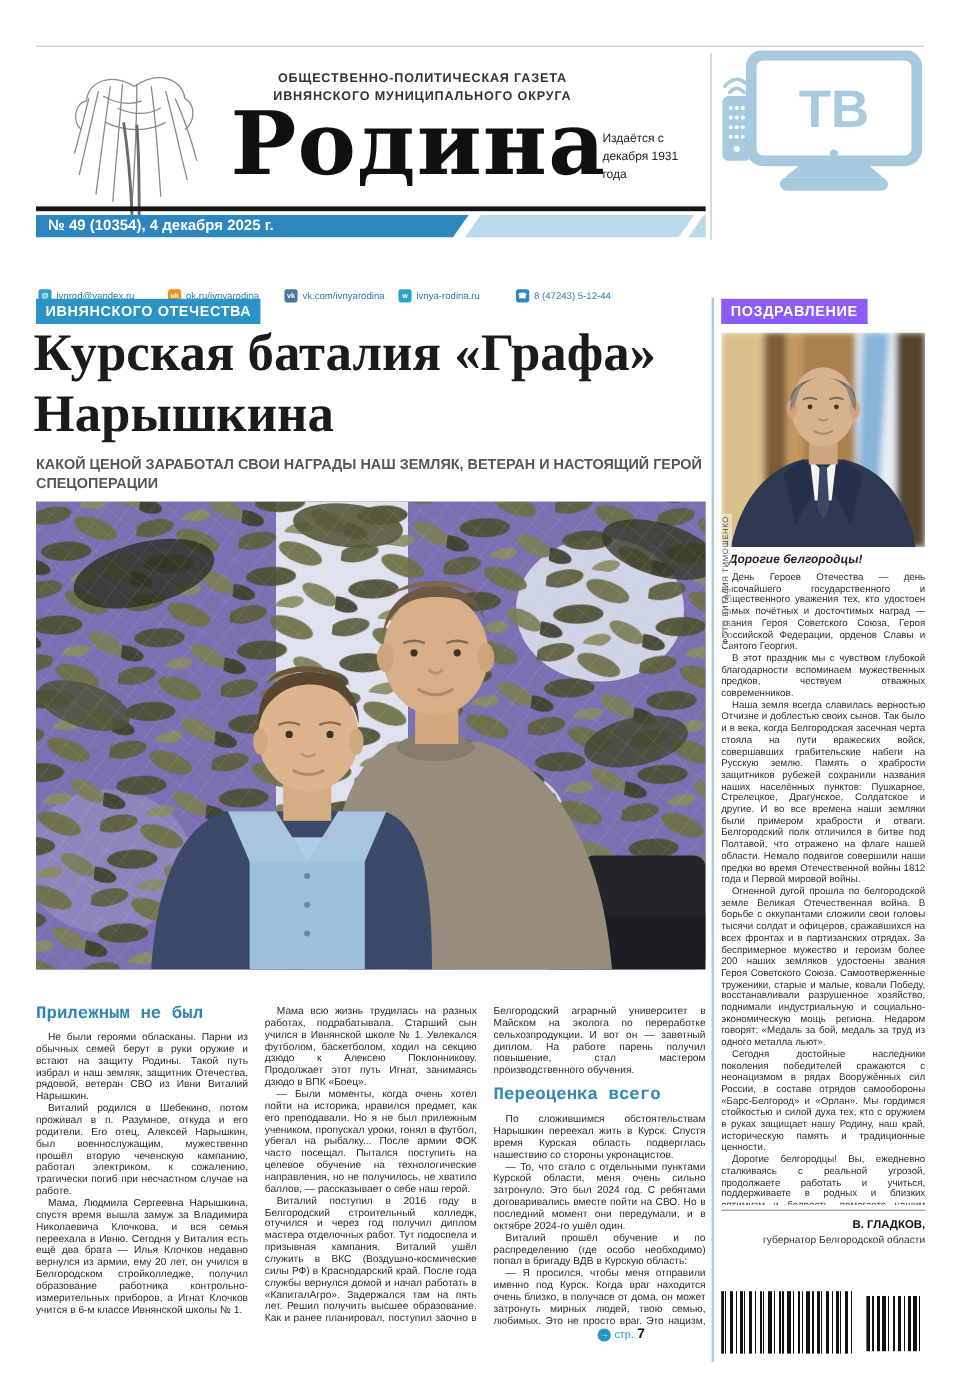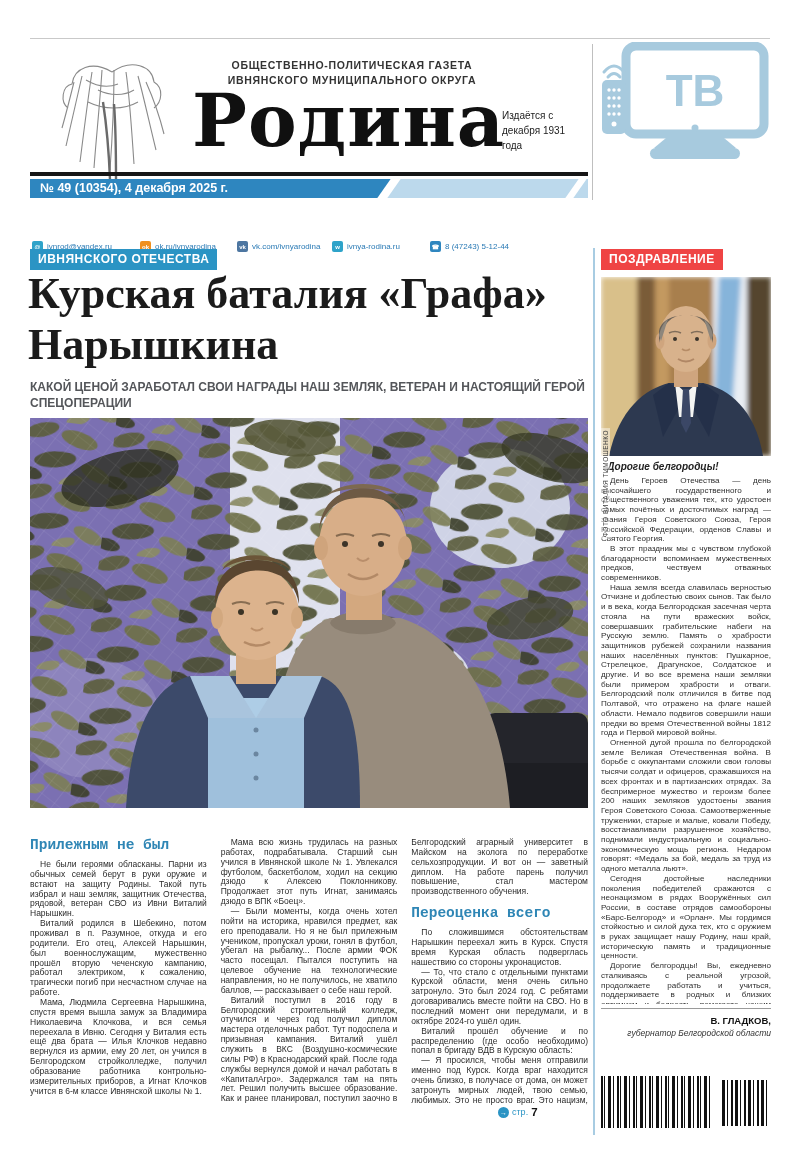--- a/index.html
+++ b/index.html
@@ -53,33 +53,33 @@
   .columns h3{color:#2f86b5;font-size:14.5px;line-height:1.1;margin:0 0 6px;break-after:avoid;font-family:Liberation Mono, monospace;}
   .columns h3.mt{margin-top:9px;}
   .columns p{margin:0;text-indent:10px;}
   .continued{position:absolute;left:498px;top:1106px;display:flex;align-items:center;gap:3px;
              font-size:9px;color:#2b94c4;cursor:pointer;}
   .cont-circle{display:inline-flex;align-items:center;justify-content:center;width:11px;height:11px;
                border-radius:50%;background:#2b94c4;color:#fff;font-size:7px;line-height:1;}
   .continued b{color:#111;font-size:11.5px;}
   
   .v-divider{position:absolute;left:593px;top:248px;width:2px;height:887px;background:#a8cce2;}
-  .sb-label{position:absolute;left:601px;top:249px;background:#ef4444;color:#fff;
+  .sb-label{position:absolute;left:601px;top:249px;background:#8b5cf6;color:#fff;
             font-size:12px;font-weight:bold;letter-spacing:.5px;padding:3px 8px 4px;}
   .gov-photo{position:absolute;left:601px;top:277px;width:170px;height:179px;overflow:hidden;}
   .sb-greeting{position:absolute;left:578px;top:461px;width:170px;text-align:center;
                font-size:10px;font-weight:bold;font-style:italic;color:#222;}
   .sb-body{position:absolute;left:601px;top:476px;width:170px;height:528px;overflow:hidden;
            font-size:8.1px;line-height:1.2;text-align:justify;color:#2e2e2e;}
   .sb-body p{margin:0;text-indent:9px;}
   .sb-rule{position:absolute;left:601px;top:1008px;width:170px;height:1px;background:#9a9a9a;}
   .sig-name{position:absolute;left:601px;top:1015px;width:170px;text-align:right;
             font-size:9.5px;font-weight:bold;color:#111;}
   .sig-title{position:absolute;left:601px;top:1028px;width:170px;text-align:right;
-             font-size:8.5px;font-style:italic;color:#333;}
+             font-size:8.5px;color:#333;}
   .barcode1{position:absolute;left:601px;top:1076px;width:110px;height:52px;
             background:repeating-linear-gradient(90deg,#111 0 2px,#fff 2px 3px,#111 3px 4px,#fff 4px 7px,#111 7px 10px,#fff 10px 12px,#111 12px 13px,#fff 13px 16px);}
   .barcode2{position:absolute;left:722px;top:1080px;width:48px;height:46px;
             background:repeating-linear-gradient(90deg,#111 0 3px,#fff 3px 5px,#111 5px 6px,#fff 6px 9px,#111 9px 11px,#fff 11px 13px);}
 </style>
 </head>
 <body>
 
 <div class="page">
 

